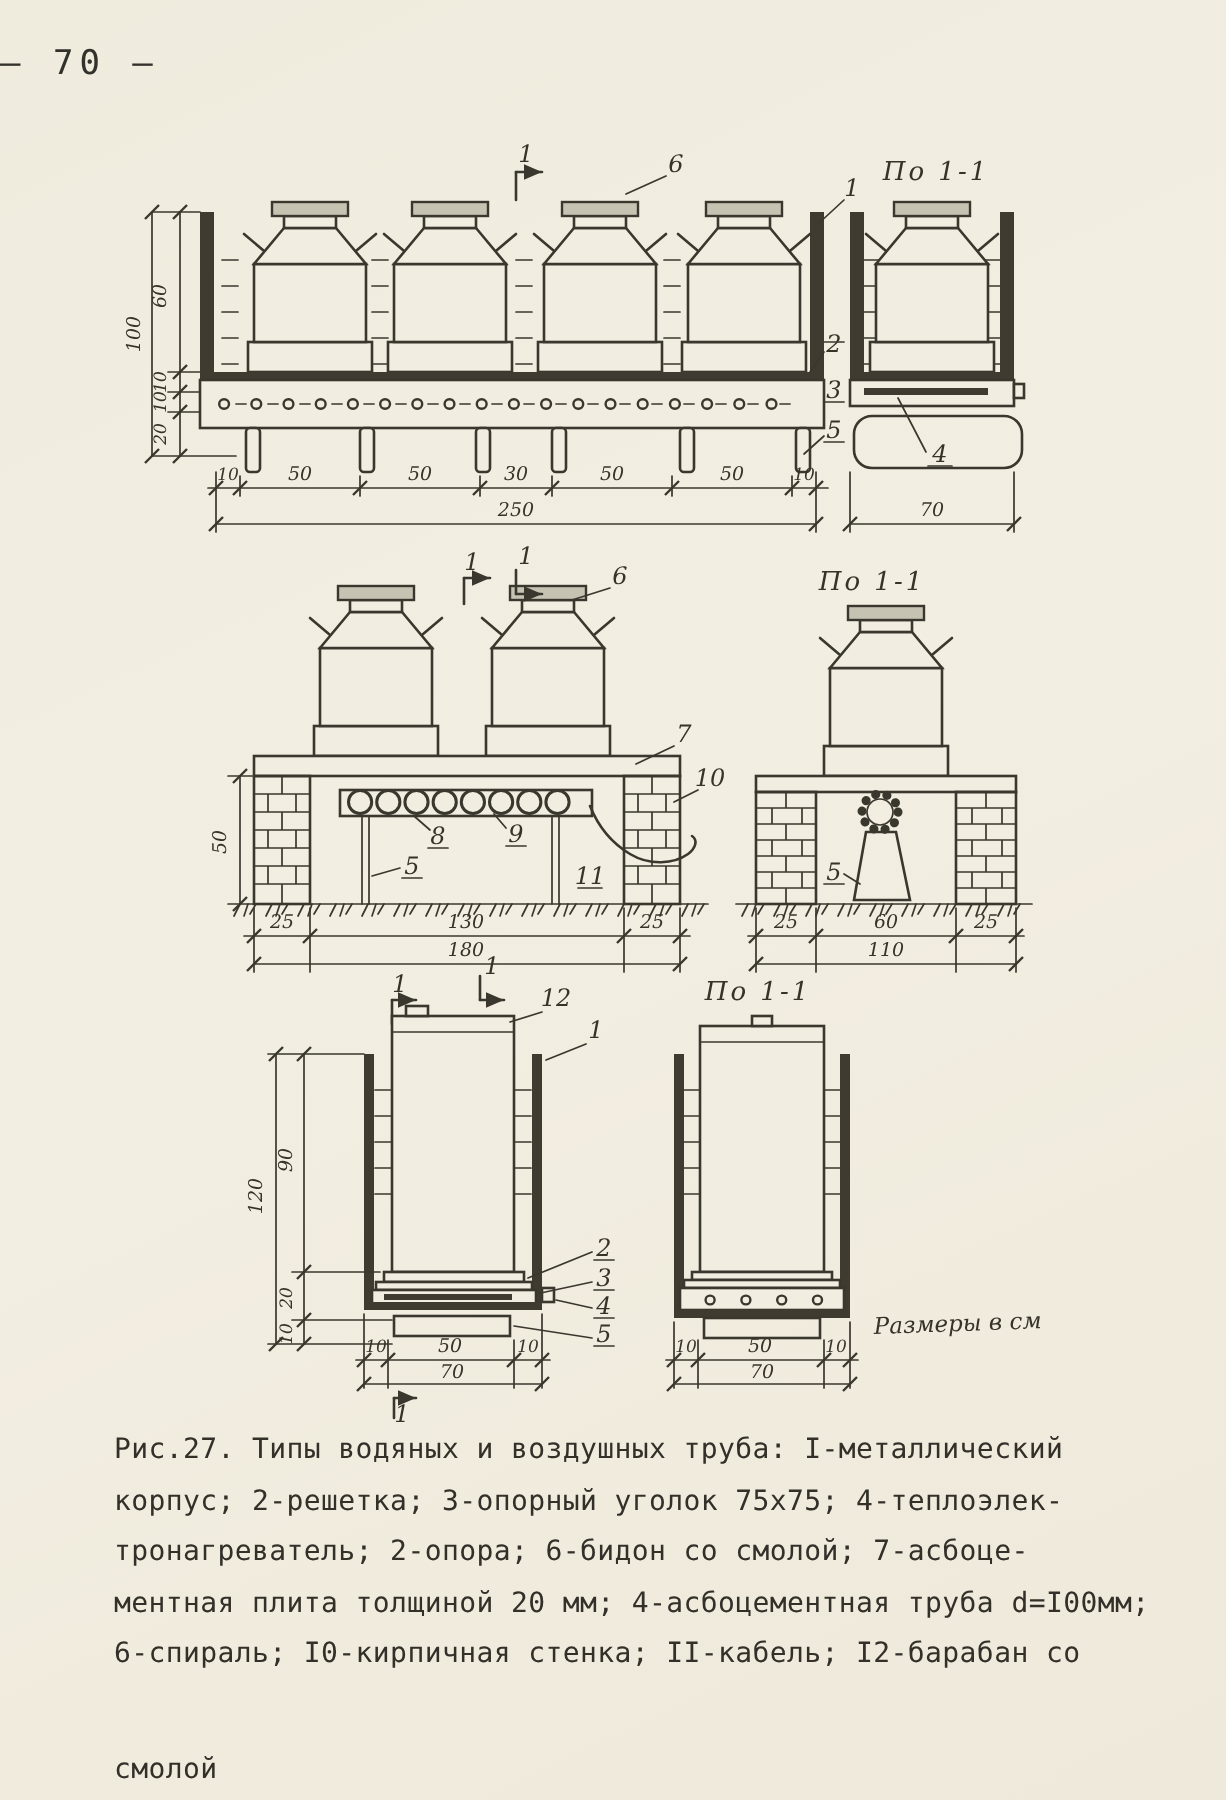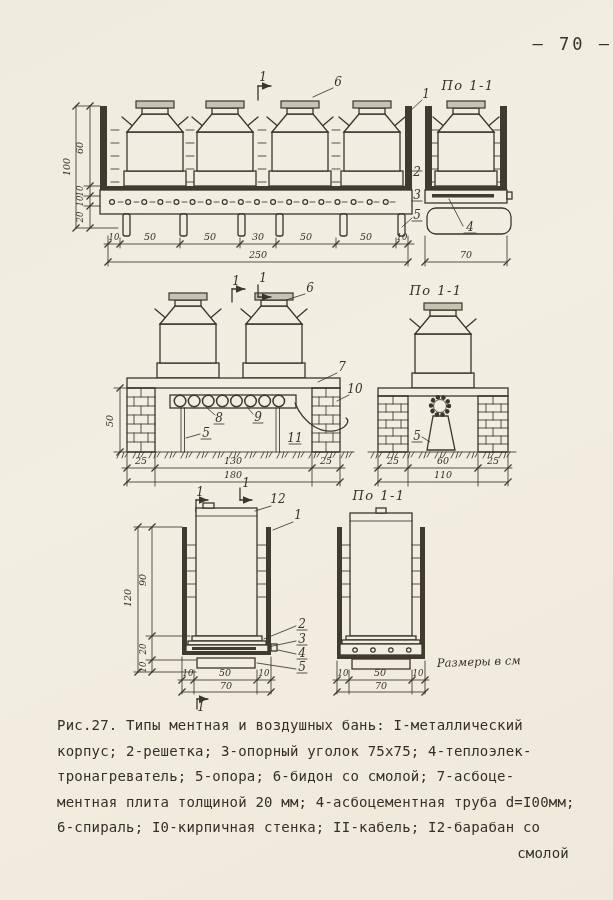--- a/index.html
+++ b/index.html
@@ -1,24 +1,24 @@
 <!DOCTYPE html>
 <html><head>
 <meta charset="utf-8">
 <style>
   html,body{margin:0;padding:0;background:#d8d4c6;}
   .page{position:relative;width:613px;height:900px;margin:0 auto;overflow:hidden;
         background:linear-gradient(155deg,#efebdd 0%,#f2eee1 45%,#eee9da 100%);}
-  .page-number{position:absolute;top:34px;left:0;width:612px;text-align:right;
+  .page-number{position:absolute;top:22px;left:0;width:612px;text-align:left;
         font:17px "DejaVu Sans Mono",monospace;letter-spacing:3px;color:#33312b;}
   .drawing{position:absolute;left:0;top:0;}
   .caption{position:absolute;left:57px;top:713px;width:512px;
         font:14px/25.5px "DejaVu Sans Mono",monospace;color:#33302a;letter-spacing:0.2px;}
   .cap-line{white-space:nowrap;}
-  .cap-center{text-align:right;white-space:nowrap;}
+  .cap-center{text-align:left;white-space:nowrap;margin-top:32px;}
   
   .ln{stroke:#3a372e;stroke-width:1.3;fill:none;stroke-linecap:round;}
   .thin{stroke-width:0.85;}
   .thk{stroke-width:2;}
   .dark{fill:#3f3b30;stroke:none;}
   .paper{fill:#f1ede0;stroke:#3a372e;stroke-width:1.3;}
   .lid{fill:#c7c3b3;stroke:#3a372e;stroke-width:1.2;}
   text{fill:#373329;}
   .dim{font:italic 9.5px "DejaVu Serif",serif;text-anchor:middle;}
   .sm{font-size:8.5px;}
@@ -406,21 +406,21 @@
         <line class="ln thin" x1="337" y1="692" x2="425" y2="692"></line>
         <use href="#tick" x="337" y="692"></use>
           <use href="#tick" x="425" y="692"></use>
         <text class="dim" x="381" y="689">70</text>
       </g>
       <text class="note" x="437" y="667" transform="rotate(-2 437 667)">Размеры в см</text>
     </g>
   </svg>
 
   <div class="caption">
-    <div class="cap-line">Рис.27. Типы ментная и воздушных бань: I-металлический</div>
+    <div class="cap-line">Рис.27. Типы водяных и воздушных труба: I-металлический</div>
     <div class="cap-line">корпус; 2-решетка; 3-опорный уголок 75х75; 4-теплоэлек-</div>
-    <div class="cap-line">тронагреватель; 5-опора; 6-бидон со смолой; 7-асбоце-</div>
+    <div class="cap-line">тронагреватель; 2-опора; 6-бидон со смолой; 7-асбоце-</div>
     <div class="cap-line">ментная плита толщиной 20 мм; 4-асбоцементная труба d=I00мм;</div>
     <div class="cap-line">6-спираль; I0-кирпичная стенка; II-кабель; I2-барабан со</div>
     <div class="cap-center">смолой</div>
   </div>
 
 </div>
 
 </body></html>

